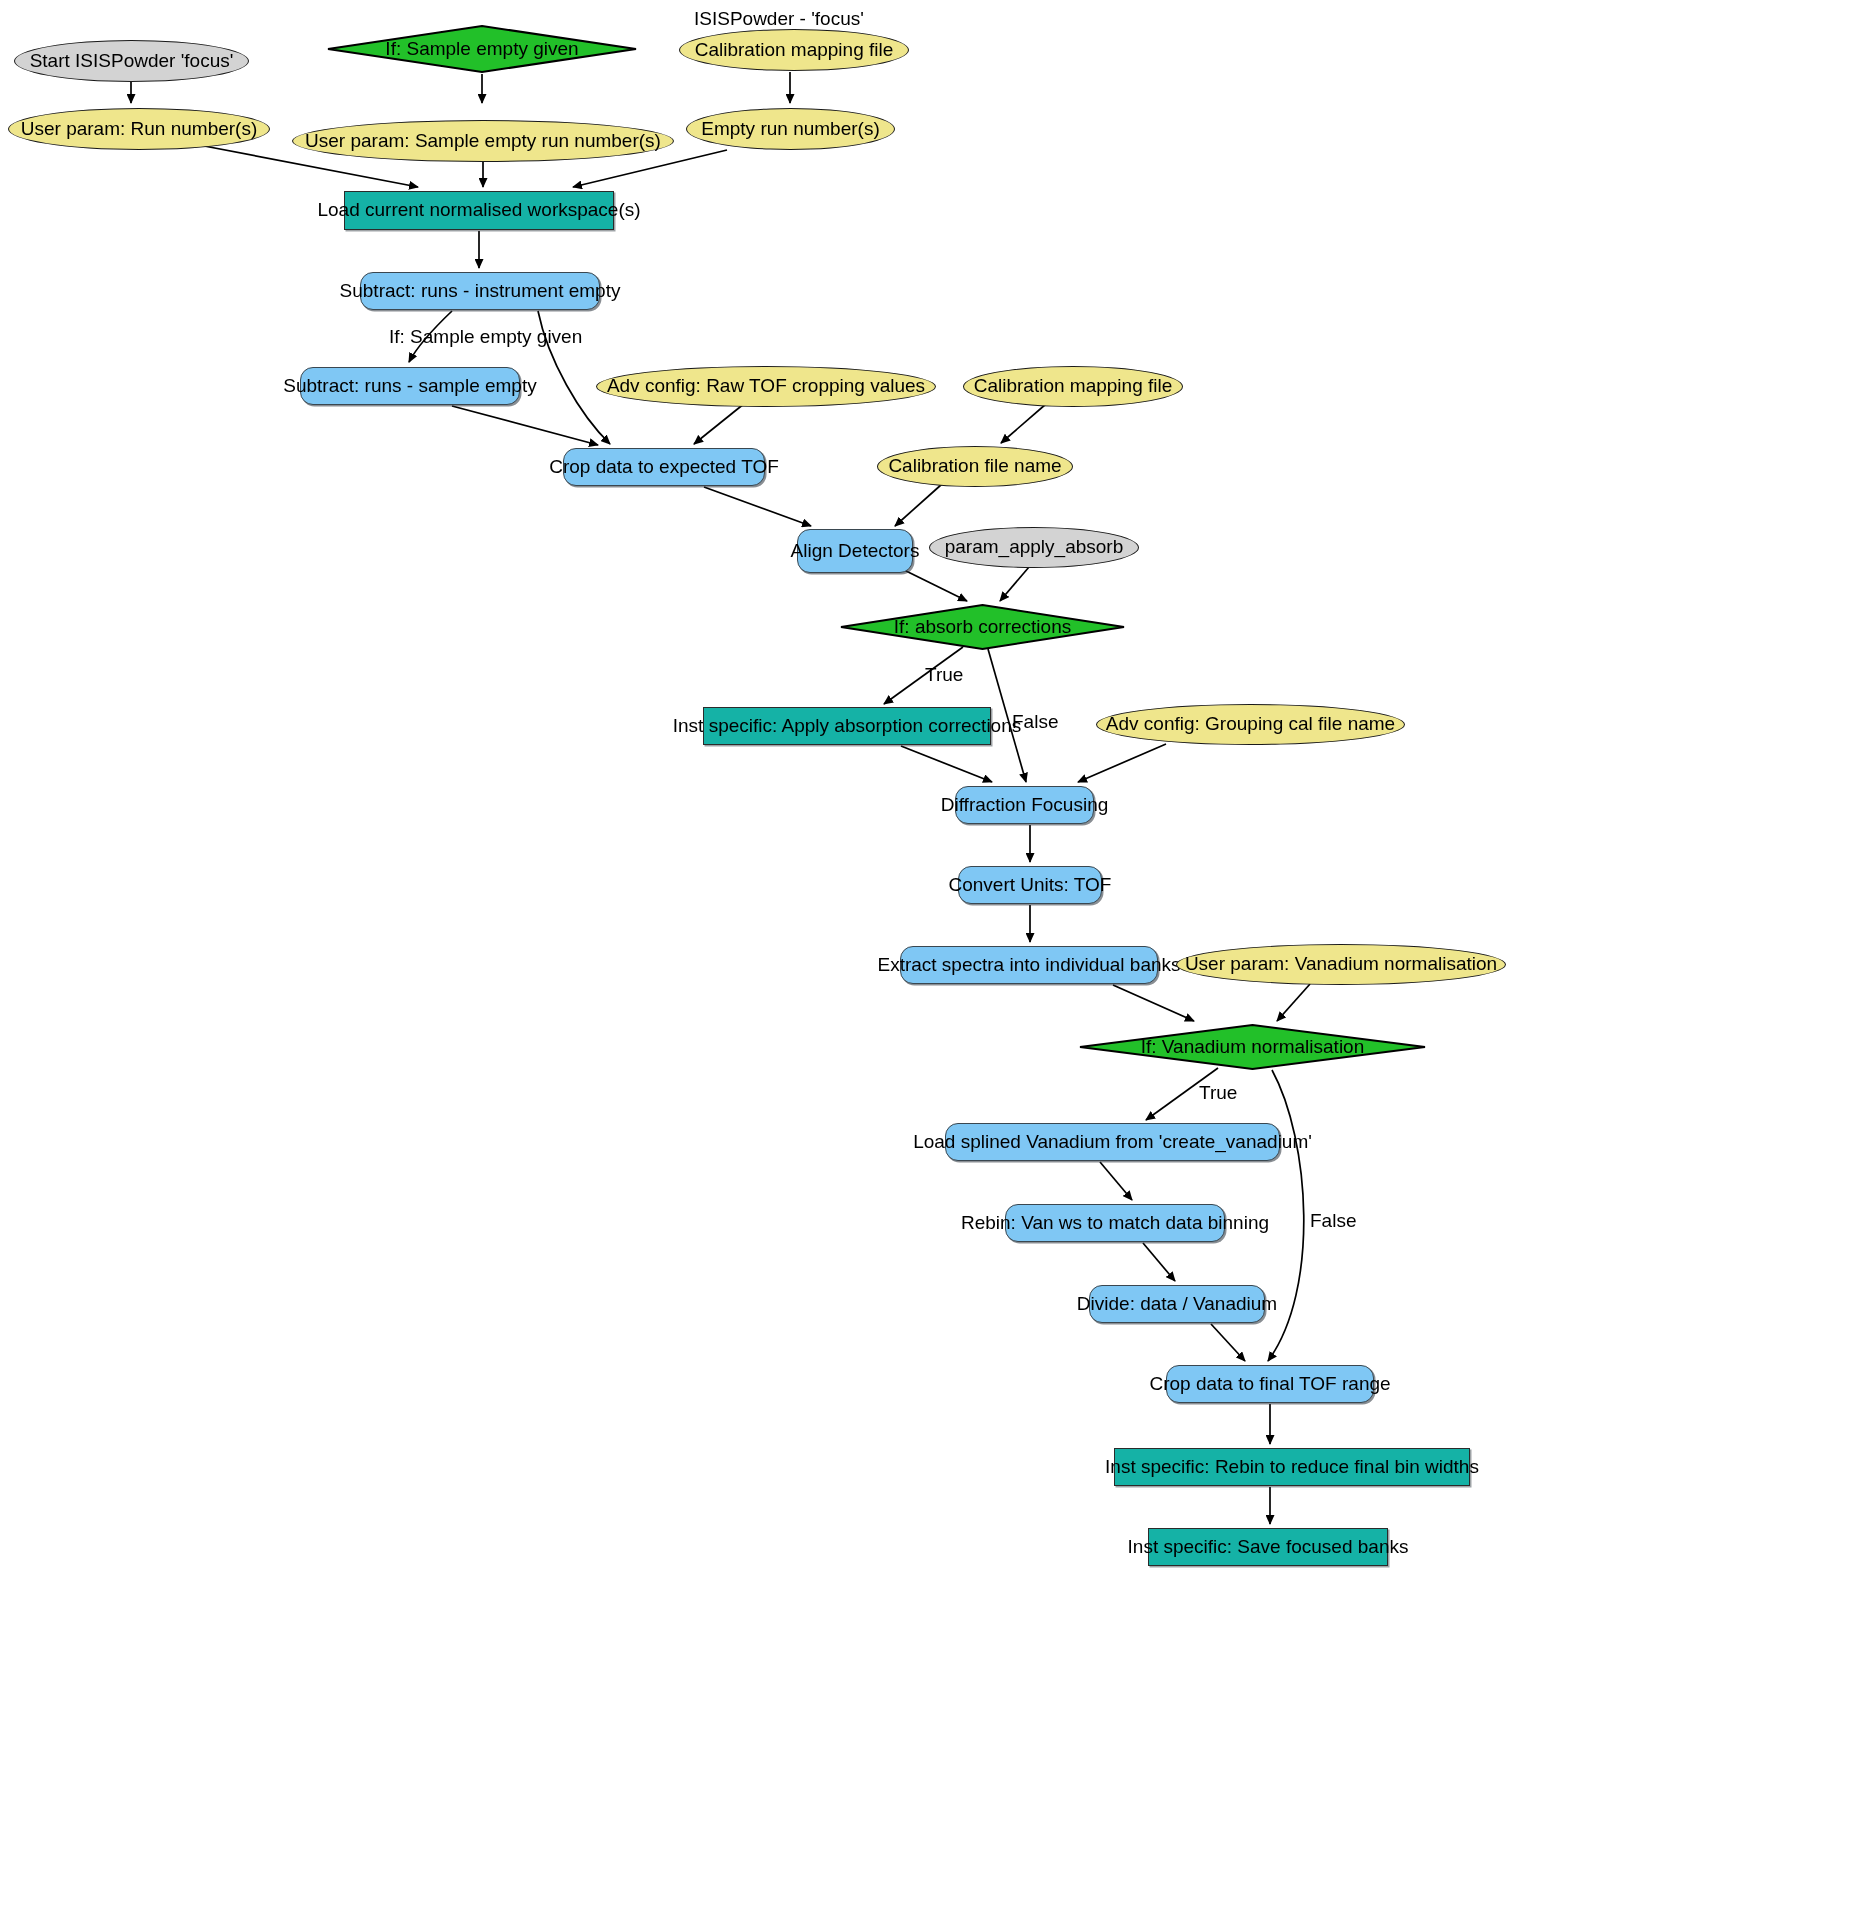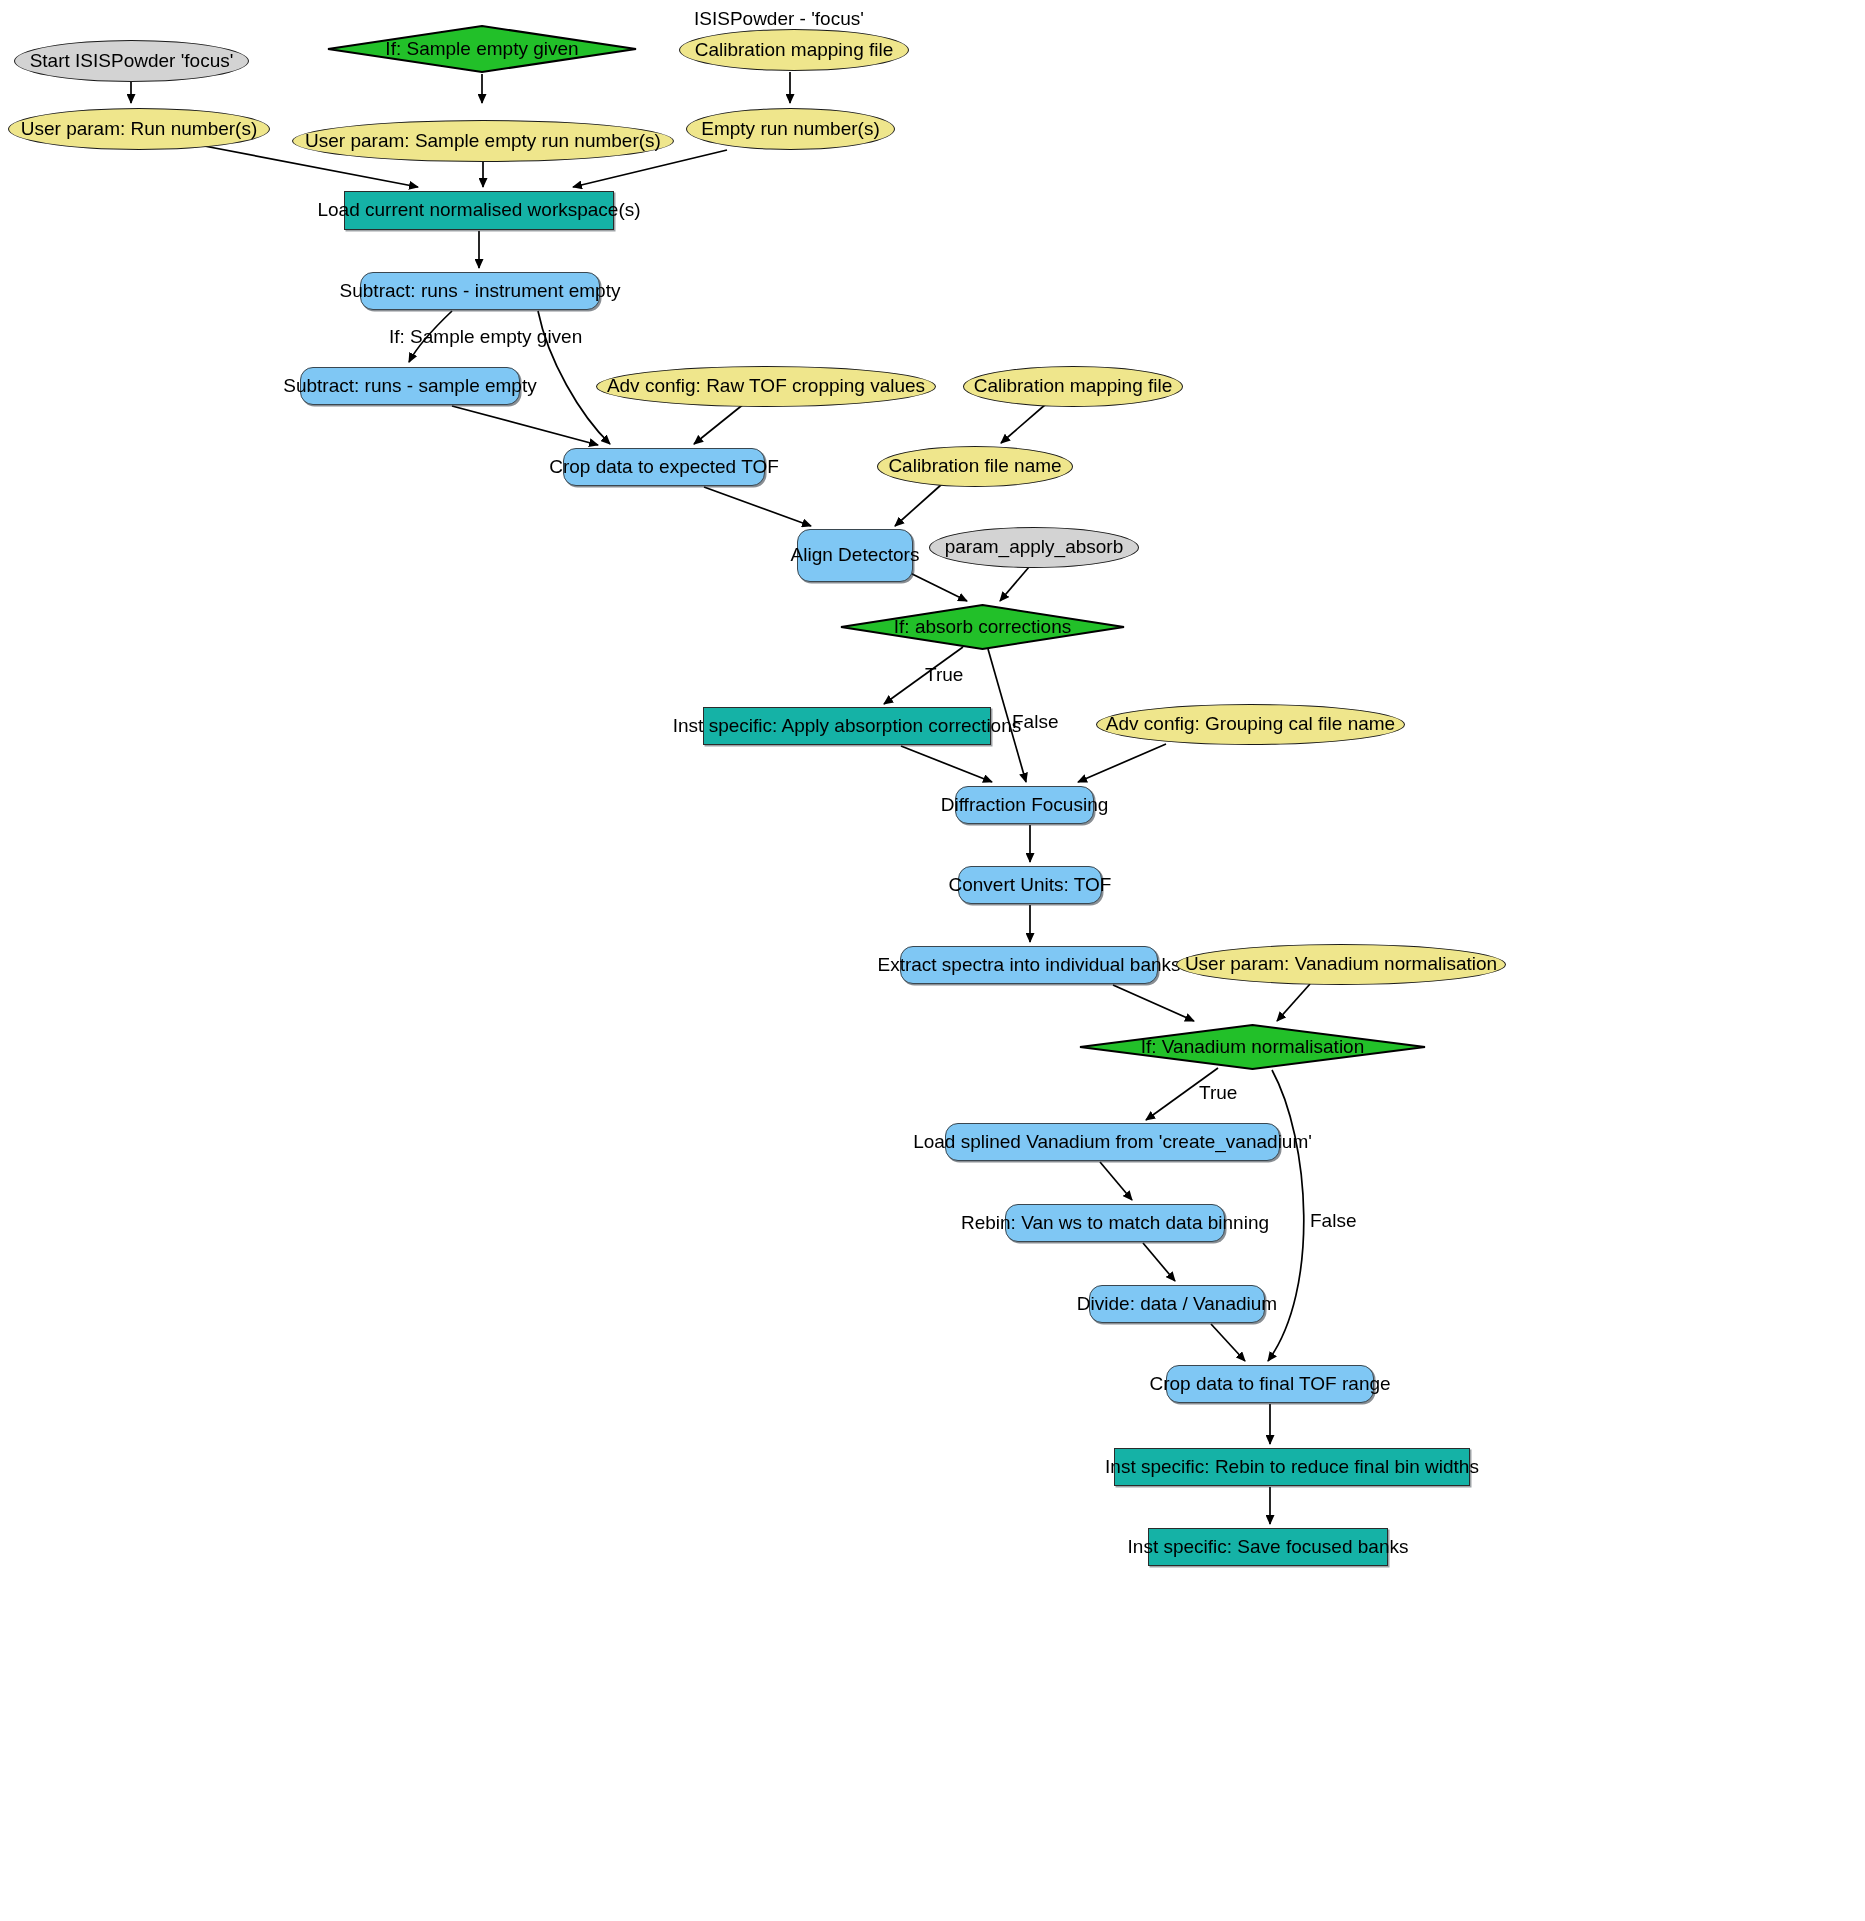--- a/index.html
+++ b/index.html
@@ -206,21 +206,21 @@
       </div>
       <div class="node n-ellipse" style="left: 963px; top: 366px; width: 220px; height: 41px;">
         <span>Calibration mapping file</span>
       </div>
       <div class="node n-round" style="left: 563px; top: 448px; width: 202px; height: 38px;">
         <span>Crop data to expected TOF</span>
       </div>
       <div class="node n-ellipse" style="left: 877px; top: 446px; width: 196px; height: 41px;">
         <span>Calibration file name</span>
       </div>
-      <div class="node n-round" style="left: 797px; top: 529px; width: 116px; height: 53px;">
+      <div class="node n-round" style="left: 797px; top: 529px; width: 116px; height: 44px;">
         <span>Align Detectors</span>
       </div>
       <div class="node n-ellipse gray" style="left: 929px; top: 527px; width: 210px; height: 41px;">
         <span>param_apply_absorb</span>
       </div>
       <div class="node n-diamond" style="left: 840px; top: 604px; width: 285px; height: 46px;">
         <svg class="dshape" viewBox="0 0 285 46" preserveAspectRatio="none">
           <polygon points="142.5,1 284,23 142.5,45 1,23" fill="#22c029" stroke="#000000" stroke-width="2"></polygon>
         </svg>
         <span class="dlabel">If: absorb corrections</span>

